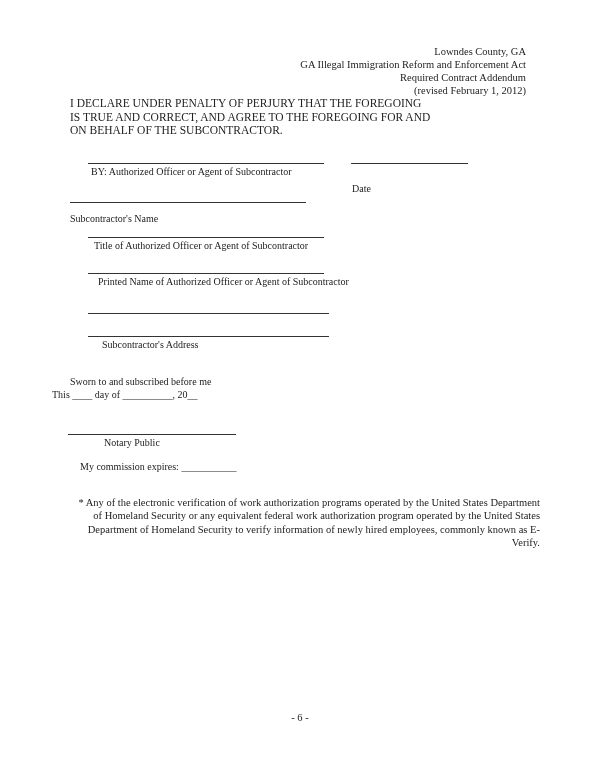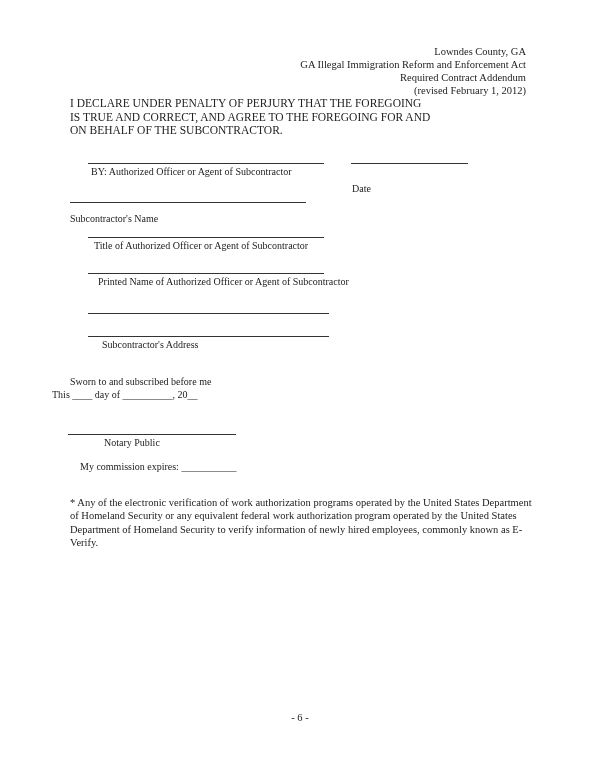--- a/index.html
+++ b/index.html
@@ -2,21 +2,21 @@
 <html><head>
 <meta charset="utf-8">
 <style>
   html, body { margin:0; padding:0; background:#ffffff; }
   body { width:600px; height:777px; position:relative; overflow:hidden;
          font-family:"Liberation Serif", "DejaVu Serif", serif; color:#222; }
   .abs { position:absolute; white-space:nowrap; }
   .hdr { right:74px; text-align:center; font-size:10.5px; line-height:13px; }
   .line { position:absolute; height:0; border-top:1px solid #333; }
   .lbl { font-size:10px; }
-  .foot { left:70px; top:496px; font-size:10.5px; line-height:13.3px; width:470px; white-space:normal; }
+  .foot { left:70px; top:496px; font-size:10.5px; line-height:13.3px; width:470px; white-space:normal;text-align:right; }
   .pg { left:0; width:600px; text-align:center; top:712px; font-size:10.5px; }
 </style>
 </head>
 <body>
 
 <div>
 
   <div class="abs hdr" style="top:45px;">Lowndes County, GA</div>
   <div class="abs hdr" style="top:58px;margin-left:26px;">GA Illegal Immigration Reform and Enforcement Act</div>
   <div class="abs hdr" style="top:71px;">Required Contract Addendum</div>

